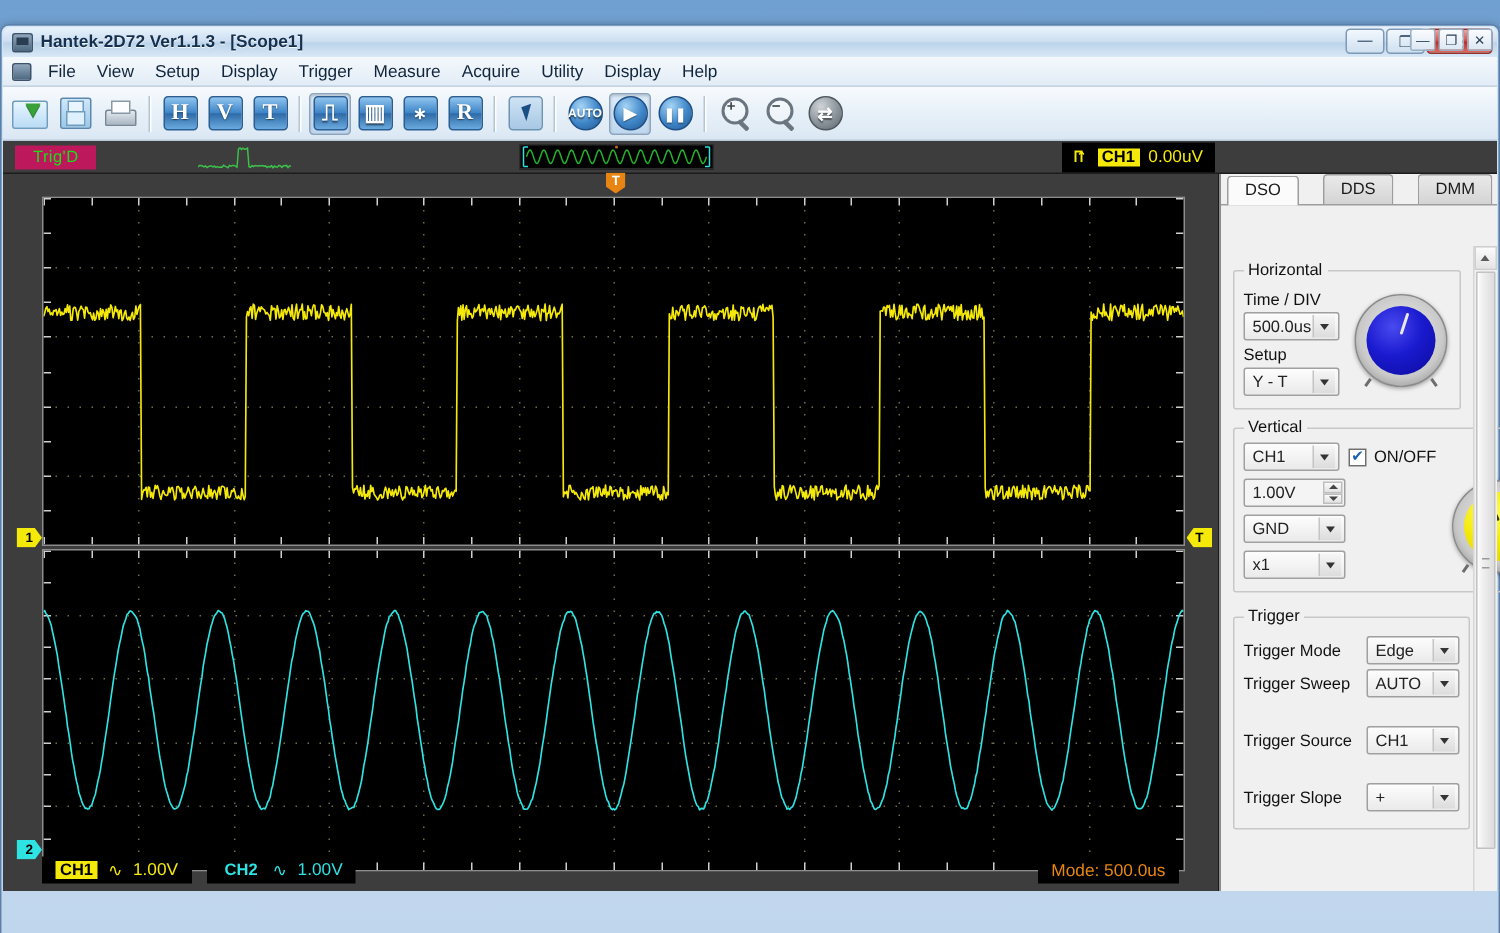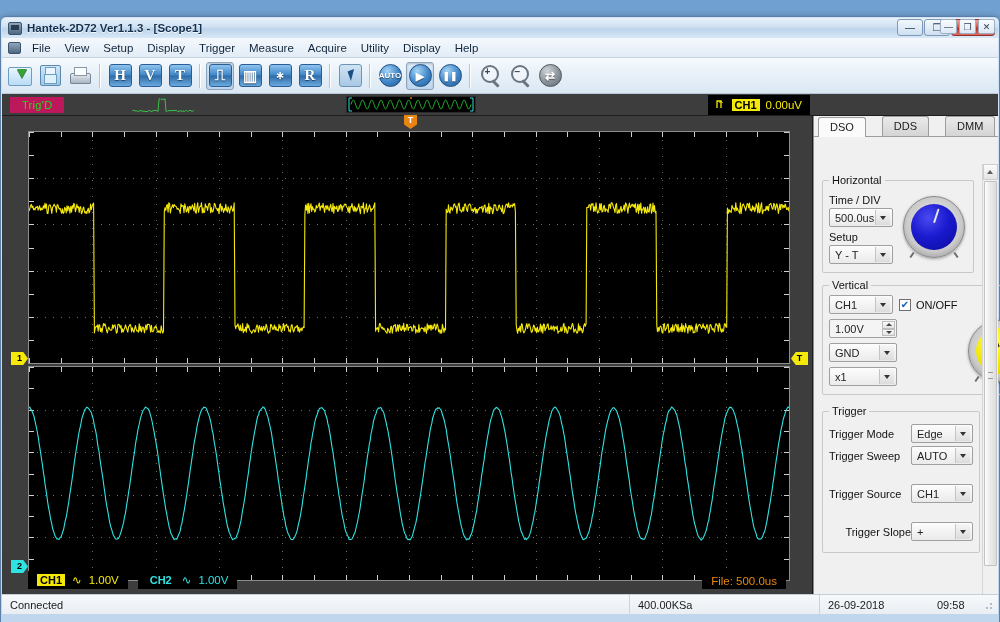--- a/index.html
+++ b/index.html
@@ -668,21 +668,21 @@
           <span class="lg-badge" style="background:#f5e90a;color:#000">CH1</span>
           <span style="color:#f5e90a">∿</span>
           <span style="color:#f5e90a">1.00V</span>
         </div>
         <div class="legend-item">
           <span class="lg-badge" style="color:#2fe3e3">CH2</span>
           <span style="color:#2fe3e3">∿</span>
           <span style="color:#2fe3e3">1.00V</span>
         </div>
       </div>
-      <div class="time-readout">File: 500.0us</div>
+      <div class="time-readout">Mode: 500.0us</div>
     </div>
 
     <div class="ctrl">
       <div class="tabs">
         <div class="tab active">DSO</div>
         <div class="tab">DDS</div>
         <div class="tab">DMM</div>
       </div>
 
       <div class="panel-body">
@@ -774,41 +774,30 @@
               <span class="arr"></span>
             </div>
           </div>
           <div style="display:flex; align-items:center; margin:19px 0;">
             <span class="fld-lbl" style="width:82px;margin:0">Trigger Source</span>
             <div class="combo" style="width:62px">
               <span>CH1</span>
               <span class="arr"></span>
             </div>
           </div>
-          <div style="display:flex; align-items:center; margin:3px 0;text-align:right;">
+          <div style="display:flex; align-items:center; margin:3px 0;">
             <span class="fld-lbl" style="width:82px;margin:0">Trigger Slope</span>
             <div class="combo" style="width:62px">
               <span>+</span>
               <span class="arr"></span>
             </div>
           </div>
         </fieldset>
       </div>
 
       <div class="scroll">
         <div class="sbtn"></div>
         <div class="thumb"></div>
       </div>
     </div>
   </div>
 
-  <div class="statusbar">
-    <div class="sb-cell sb-grow">Connected</div>
-    <div class="sb-cell sb-sep" style="width:190px">400.00KSa</div>
-    <div class="sb-cell sb-sep" style="width:110px">26-09-2018</div>
-    <div class="sb-cell" style="width:52px">09:58</div>
-    <div class="grip">
-      <i style="left:9px;top:9px"></i>
-        <i style="left:5px;top:9px"></i>
-        <i style="left:9px;top:5px"></i>
-    </div>
-  </div>
 </div>
 
 </body></html>

